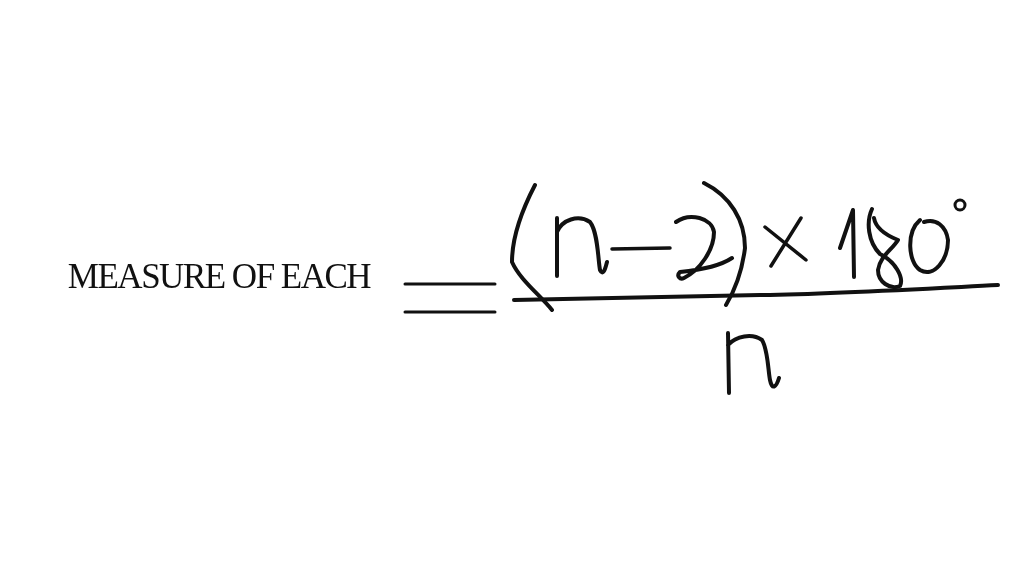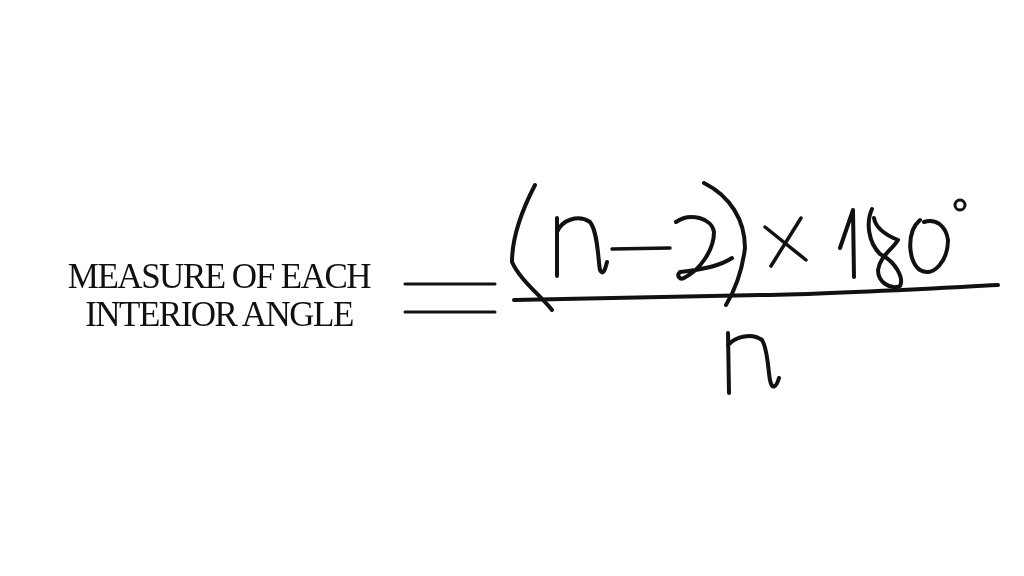--- a/index.html
+++ b/index.html
@@ -11,21 +11,20 @@
     letter-spacing:-1.5px;
   }
   .label div { white-space:nowrap; }
   svg.ink { position:absolute; left:0; top:0; }
 </style>
 </head>
 <body>
 
 <div class="label">
   <div>MEASURE OF EACH</div>
-  <div>INTERIOR ANGLE</div>
 </div>
 
 <svg class="ink" width="1024" height="576" viewBox="0 0 1024 576" fill="none" stroke="#111111" stroke-linecap="round" stroke-linejoin="round">
 
   <g stroke-width="3">
     <path d="M405 284 L495 284"></path>
     <path d="M405 312 L495 312"></path>
   </g>
 
   <path stroke-width="4" d="M514 300 C600 298 680 296 760 295 C830 294 900 290 998 285"></path>

